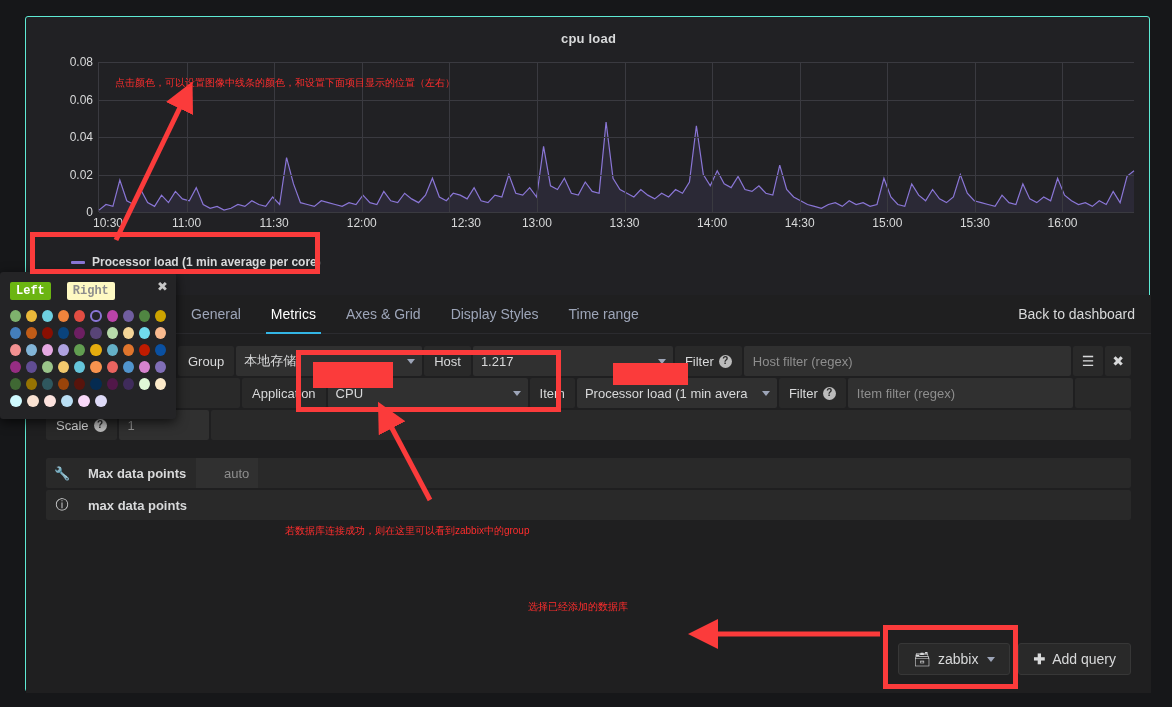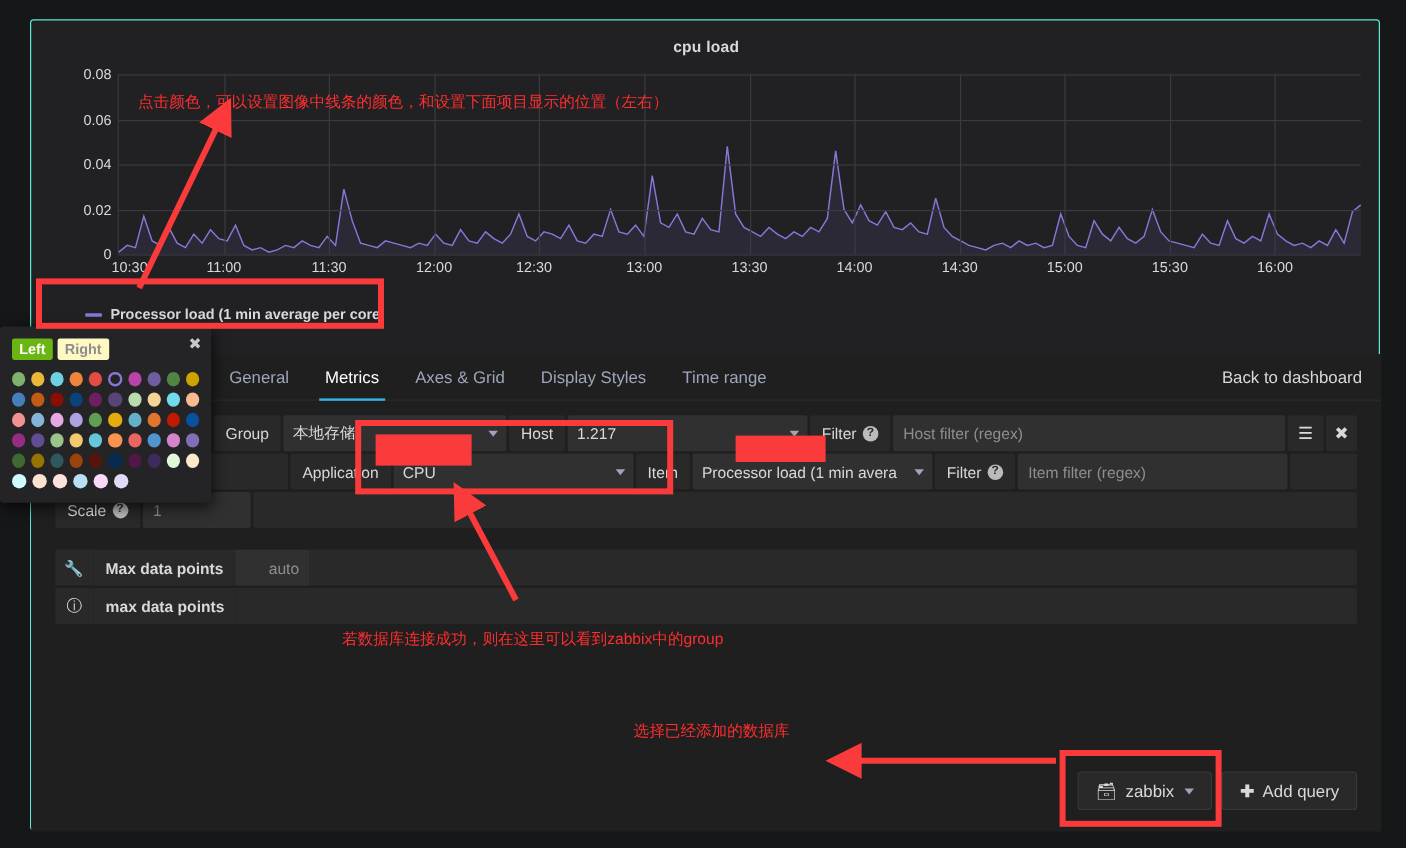--- a/index.html
+++ b/index.html
@@ -244,41 +244,41 @@
     background: #242426;
     border-radius: 3px;
     padding: 10px 10px 12px 10px;
     box-shadow: 0 3px 12px rgba(0,0,0,.7);
     z-index: 40;
   }
   .cp-close {
     position: absolute; right: 8px; top: 8px;
     color: #c7c7c7; font-size: 13px; cursor: pointer; line-height: 1;
   }
-  .cp-toggle { display: flex; gap: 4px; margin-bottom: 10px; }
+  .cp-toggle { display: flex; gap: 16px; margin-bottom: 10px; font-family: Liberation Mono, monospace; }
   .cp-seg {
     font-size: 12px; font-weight: bold;
     padding: 2px 6px; border-radius: 2px;
     cursor: pointer;
   }
   .cp-seg.on  { background: #6bb512; color: #fff; }
   .cp-seg.off { background: #fef9c3; color: #8d8d8d; }
   .cp-grid { display: flex; flex-direction: column; gap: 5px; }
   .cp-line { display: flex; gap: 5px; }
   .sw {
     width: 12px; height: 12px; border-radius: 50%;
     cursor: pointer;
   }
   .sw.selected { background: transparent !important; border: 2px solid #8A76D6; }
 
   
   .ann {
     position: absolute;
     color: #ff2d2d;
-    font-size: 13px;
+    font-size: 10px;
     white-space: nowrap;
     z-index: 60;
     pointer-events: none;
   }
   .redbox {
     position: absolute;
     border: 5px solid #fb3b3b;
     z-index: 55;
     pointer-events: none;
   }
@@ -323,21 +323,21 @@
             <div class="hgrid" style="top: 0px;"></div>
             <div class="ytick" style="top: 0px;">0.08</div>
             <div class="xtick first" style="left: 0px;">10:30</div>
             <div class="vgrid" style="left: 87.5891px;"></div>
             <div class="xtick" style="left: 87.5891px;">11:00</div>
             <div class="vgrid" style="left: 175.178px;"></div>
             <div class="xtick" style="left: 175.178px;">11:30</div>
             <div class="vgrid" style="left: 262.767px;"></div>
             <div class="xtick" style="left: 262.767px;">12:00</div>
             <div class="vgrid" style="left: 350.356px;"></div>
-            <div class="xtick" style="left: 346px;">12:30</div>
+            <div class="xtick" style="left: 367px;">12:30</div>
             <div class="vgrid" style="left: 437.945px;"></div>
             <div class="xtick" style="left: 437.945px;">13:00</div>
             <div class="vgrid" style="left: 525.535px;"></div>
             <div class="xtick" style="left: 525.535px;">13:30</div>
             <div class="vgrid" style="left: 613.124px;"></div>
             <div class="xtick" style="left: 613.124px;">14:00</div>
             <div class="vgrid" style="left: 700.713px;"></div>
             <div class="xtick" style="left: 700.713px;">14:30</div>
             <div class="vgrid" style="left: 788.302px;"></div>
             <div class="xtick" style="left: 788.302px;">15:00</div>

